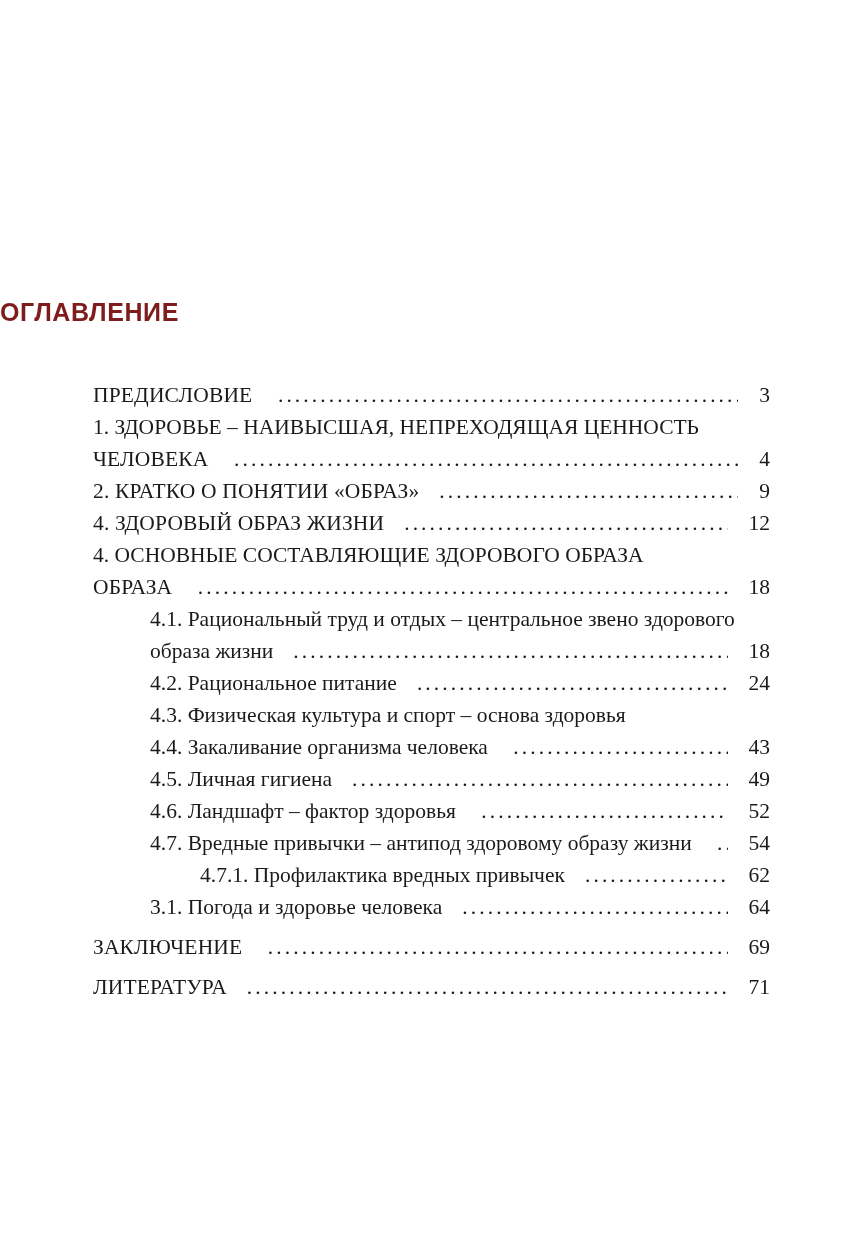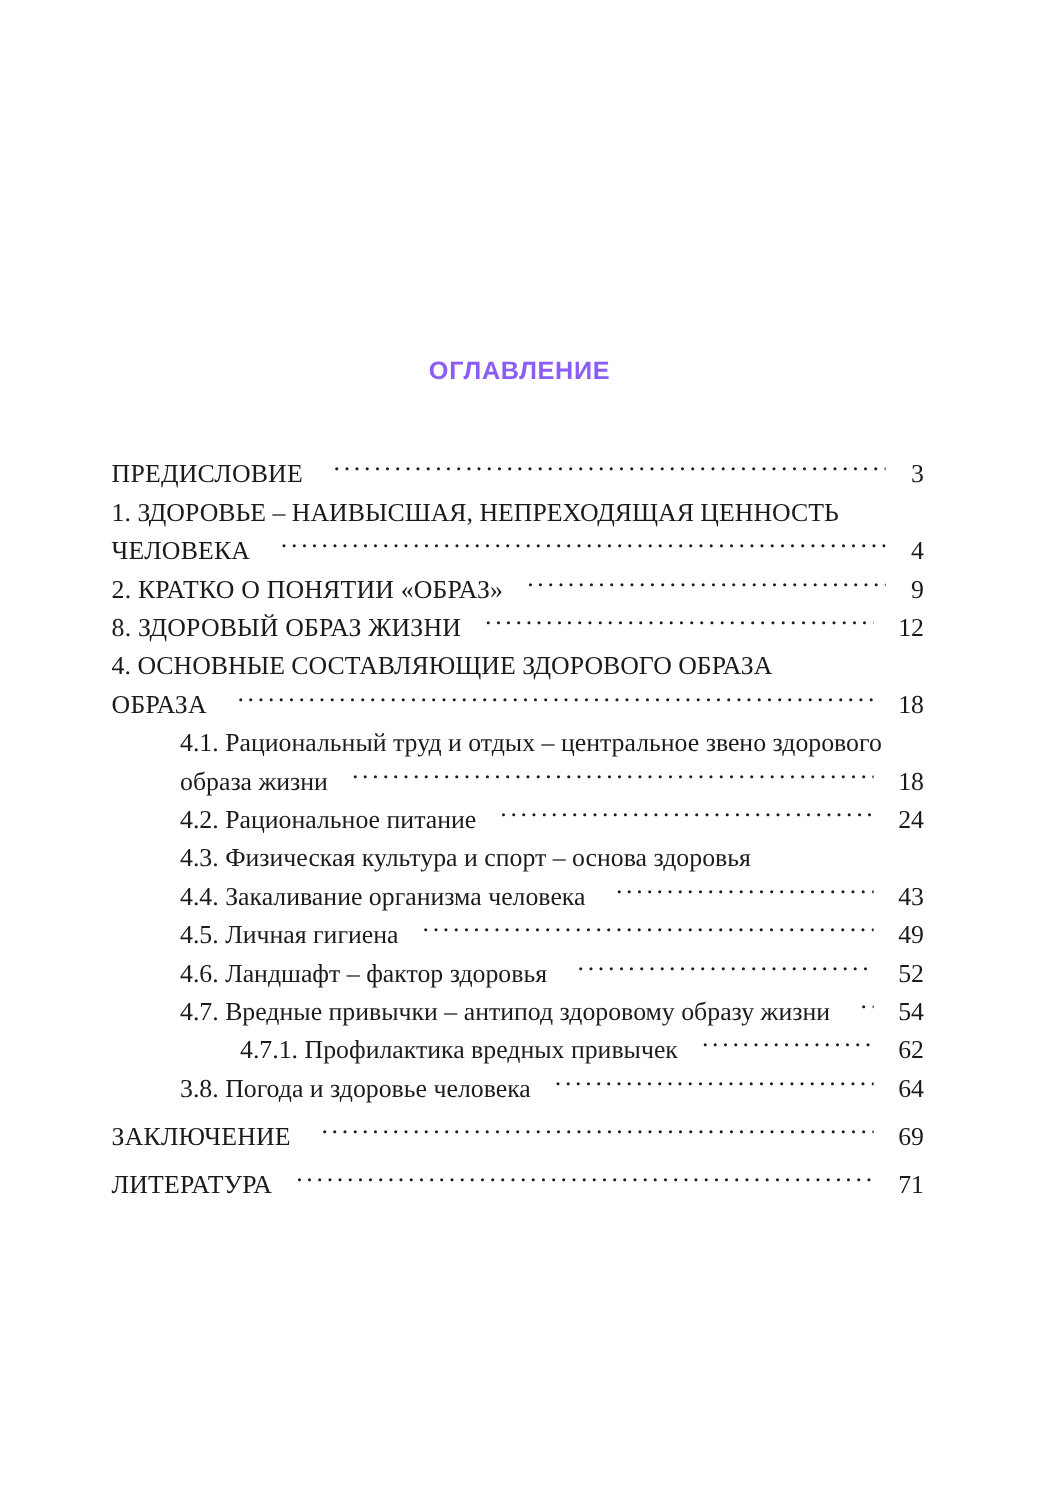--- a/index.html
+++ b/index.html
@@ -16,26 +16,26 @@
     font-family: "Liberation Serif", "DejaVu Serif", serif;
     color: #1a1a1a;
   }
 
   
   .toc-title {
     position: absolute;
     left: 0;
     right: 0;
     top: 298px;
-    text-align: center;
+    text-align: left;
     font-family: "Liberation Sans", "DejaVu Sans", sans-serif;
     font-weight: bold;
-    font-size: 21px;
+    font-size: 25px;
     letter-spacing: 0.6px;
-    color: #8b5cf6;
+    color: #7f1d1d;
   }
 
   
   .toc {
     position: absolute;
     left: 93px;
     top: 379px;
     width: 677px;   
   }
 
@@ -56,21 +56,21 @@
 
   .lvl-1 > .toc-line { }
   .lvl-2 > .toc-line { }
 
   
   .lvl-1 .label { letter-spacing: 0.15px; }
 
   
   .toc-line {
     display: flex;
-    align-items: flex-start;
+    align-items: flex-end;
     width: 100%;
     white-space: nowrap;
     gap: 20px;
   }
   
   .toc-line.plain {
     display: block;
     white-space: nowrap;
   }
 
@@ -132,21 +132,21 @@
       </div>
       <div class="toc-entry lvl-1">
         <div class="toc-line">
           <span class="label">2. КРАТКО О ПОНЯТИИ «ОБРАЗ»</span>
           <span class="leader"></span>
           <span class="pageno">9</span>
         </div>
       </div>
       <div class="toc-entry lvl-1">
         <div class="toc-line">
-          <span class="label">8. ЗДОРОВЫЙ ОБРАЗ ЖИЗНИ</span>
+          <span class="label">4. ЗДОРОВЫЙ ОБРАЗ ЖИЗНИ</span>
           <span class="leader"></span>
           <span class="pageno">12</span>
         </div>
       </div>
       <div class="toc-entry lvl-1">
         <div class="toc-line plain">4. ОСНОВНЫЕ СОСТАВЛЯЮЩИЕ ЗДОРОВОГО ОБРАЗА</div>
         <div class="toc-line">
           <span class="label spaced">ОБРАЗА</span>
           <span class="leader"></span>
           <span class="pageno">18</span>
@@ -200,21 +200,21 @@
       </div>
       <div class="toc-entry lvl-3">
         <div class="toc-line">
           <span class="label">4.7.1. Профилактика вредных привычек</span>
           <span class="leader"></span>
           <span class="pageno">62</span>
         </div>
       </div>
       <div class="toc-entry lvl-2">
         <div class="toc-line">
-          <span class="label">3.8. Погода и здоровье человека</span>
+          <span class="label">3.1. Погода и здоровье человека</span>
           <span class="leader"></span>
           <span class="pageno">64</span>
         </div>
       </div>
       <div class="toc-entry lvl-1 gap-before">
         <div class="toc-line">
           <span class="label spaced">ЗАКЛЮЧЕНИЕ</span>
           <span class="leader"></span>
           <span class="pageno">69</span>
         </div>

